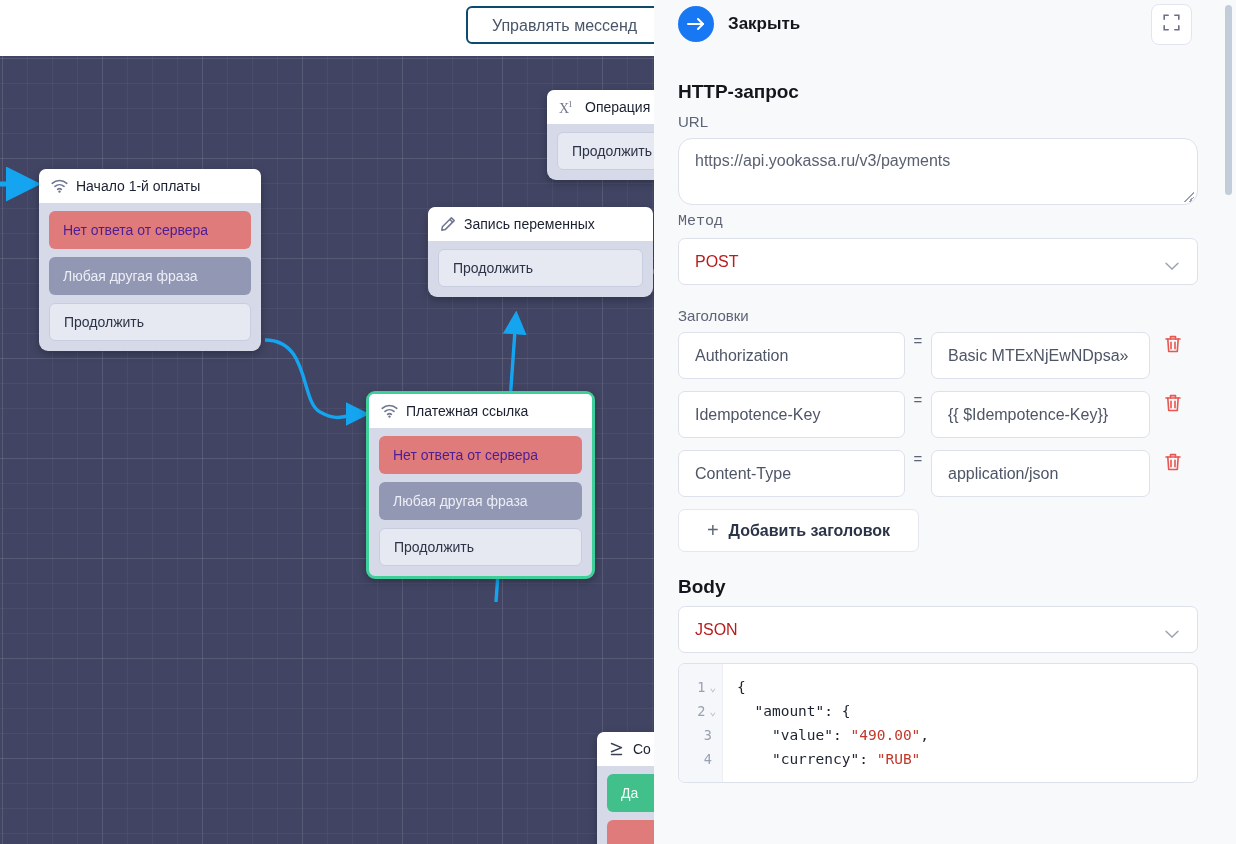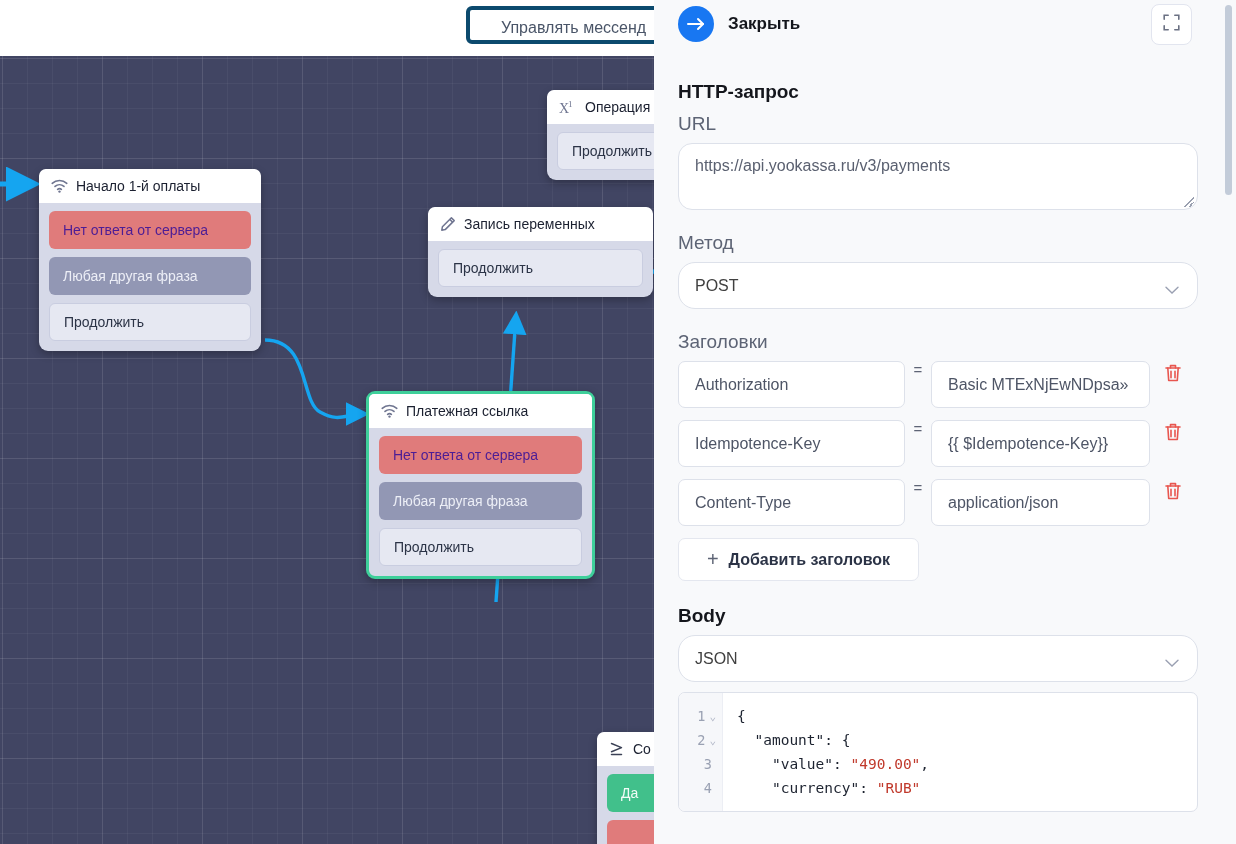--- a/index.html
+++ b/index.html
@@ -10,22 +10,22 @@
   }
   #root { position: relative; width: 1236px; height: 844px; }
 
   
   .topbar {
     position: absolute; left: 0; top: 0; width: 654px; height: 56px;
     background: #ffffff;
   }
   .topbar-btn {
     position: absolute; left: 466px; top: 6px; height: 38px;
-    min-width: 200px; padding: 0 31px;
-    border: 4px solid #0c4a6e; border-radius: 6px; background: #fff;
+    min-width: 200px; padding: 0 24px;
+    border: 2px solid #0c4a6e; border-radius: 6px; background: #fff;
     color: #4a5568; font-size: 16px; line-height: 36px;
     white-space: nowrap; overflow: hidden;
   }
 
   
   .canvas {
     position: absolute; left: 0; top: 56px; width: 654px; height: 788px;
     background-color: #414563;
     background-image:
       linear-gradient(to right, rgba(255,255,255,.045) 1px, transparent 1px),
@@ -87,38 +87,38 @@
   }
   .close-label { font-size: 17px; font-weight: bold; color: #14161c; }
   .fs-btn {
     position: absolute; right: 44px; top: 4px; width: 41px; height: 41px;
     border: 1px solid #e2e5ef; border-radius: 8px; background: #fff;
     display: flex; align-items: center; justify-content: center;
   }
 
   .panel-inner { position: absolute; left: 0; top: 59px; width: 582px; height: 785px; padding: 0 40px 0 24px; }
   .sec-title { font-size: 19px; font-weight: bold; color: #14161c; margin: 22px 0 4px 0; }
-  .field-label { font-size: 19px; color: #5d6475; margin: 10px 0 8px 0; }
+  .field-label { font-size: 15px; color: #5d6475; margin: 10px 0 8px 0; }
   .textarea-box {
     width: 520px; height: 67px; background: #fff;
     border: 1px solid #dde1ea; border-radius: 14px;
     padding: 13px 16px; font-size: 16px; color: #5a6070;
     position: relative;
   }
   .resize-grip {
     position: absolute; right: 3px; bottom: 2px; width: 10px; height: 10px;
     background:
       linear-gradient(135deg, transparent 46%, #9aa0b0 46%, #9aa0b0 56%, transparent 56%),
       linear-gradient(135deg, transparent 70%, #9aa0b0 70%, #9aa0b0 80%, transparent 80%);
   }
   .select-box {
     width: 520px; height: 47px; background: #fff;
-    border: 1px solid #dde1ea; border-radius: 17px;
+    border: 1px solid #dde1ea; border-radius: 7px;
     display: flex; align-items: center; padding: 15px 16px;
-    font-size: 16px; color: #404040; position: relative;
+    font-size: 16px; color: #b91c1c; position: relative;
   }
   .chev { position: absolute; right: 18px; top: 18px; }
 
   .hdr-row { display: flex; align-items: flex-start; gap: 0; margin-bottom: 12px; }
   .hdr-key, .hdr-val {
     height: 47px; background: #fff; border: 1px solid #dde1ea; border-radius: 7px;
     display: flex; align-items: center; padding: 0 16px;
     font-size: 16px; color: #4e5566; overflow: hidden; white-space: nowrap;
   }
   .hdr-key { width: 227px; }
@@ -338,21 +338,21 @@
     <div class="panel-inner">
 
       <div class="sec-title">HTTP-запрос</div>
 
       <div class="field-label">URL</div>
       <div class="textarea-box">
         <span>https://api.yookassa.ru/v3/payments</span>
         <span class="resize-grip"></span>
       </div>
 
-      <div class="field-label" style="margin-top:22px;">Метод</div>
+      <div class="field-label" style="margin-top:8px;font-family:Liberation Mono, monospace;">Метод</div>
       <div class="select-box">
         <span>POST</span>
         <span class="chev">
           <svg width="14" height="9" viewBox="0 0 14 9">
               <path d="M1 1.2 7 7 13 1.2" fill="none" stroke="#9aa0b2" stroke-width="1.4" stroke-linecap="round"></path>
             </svg>
         </span>
       </div>
 
       <div class="field-label" style="margin-top:22px;">Заголовки</div>

